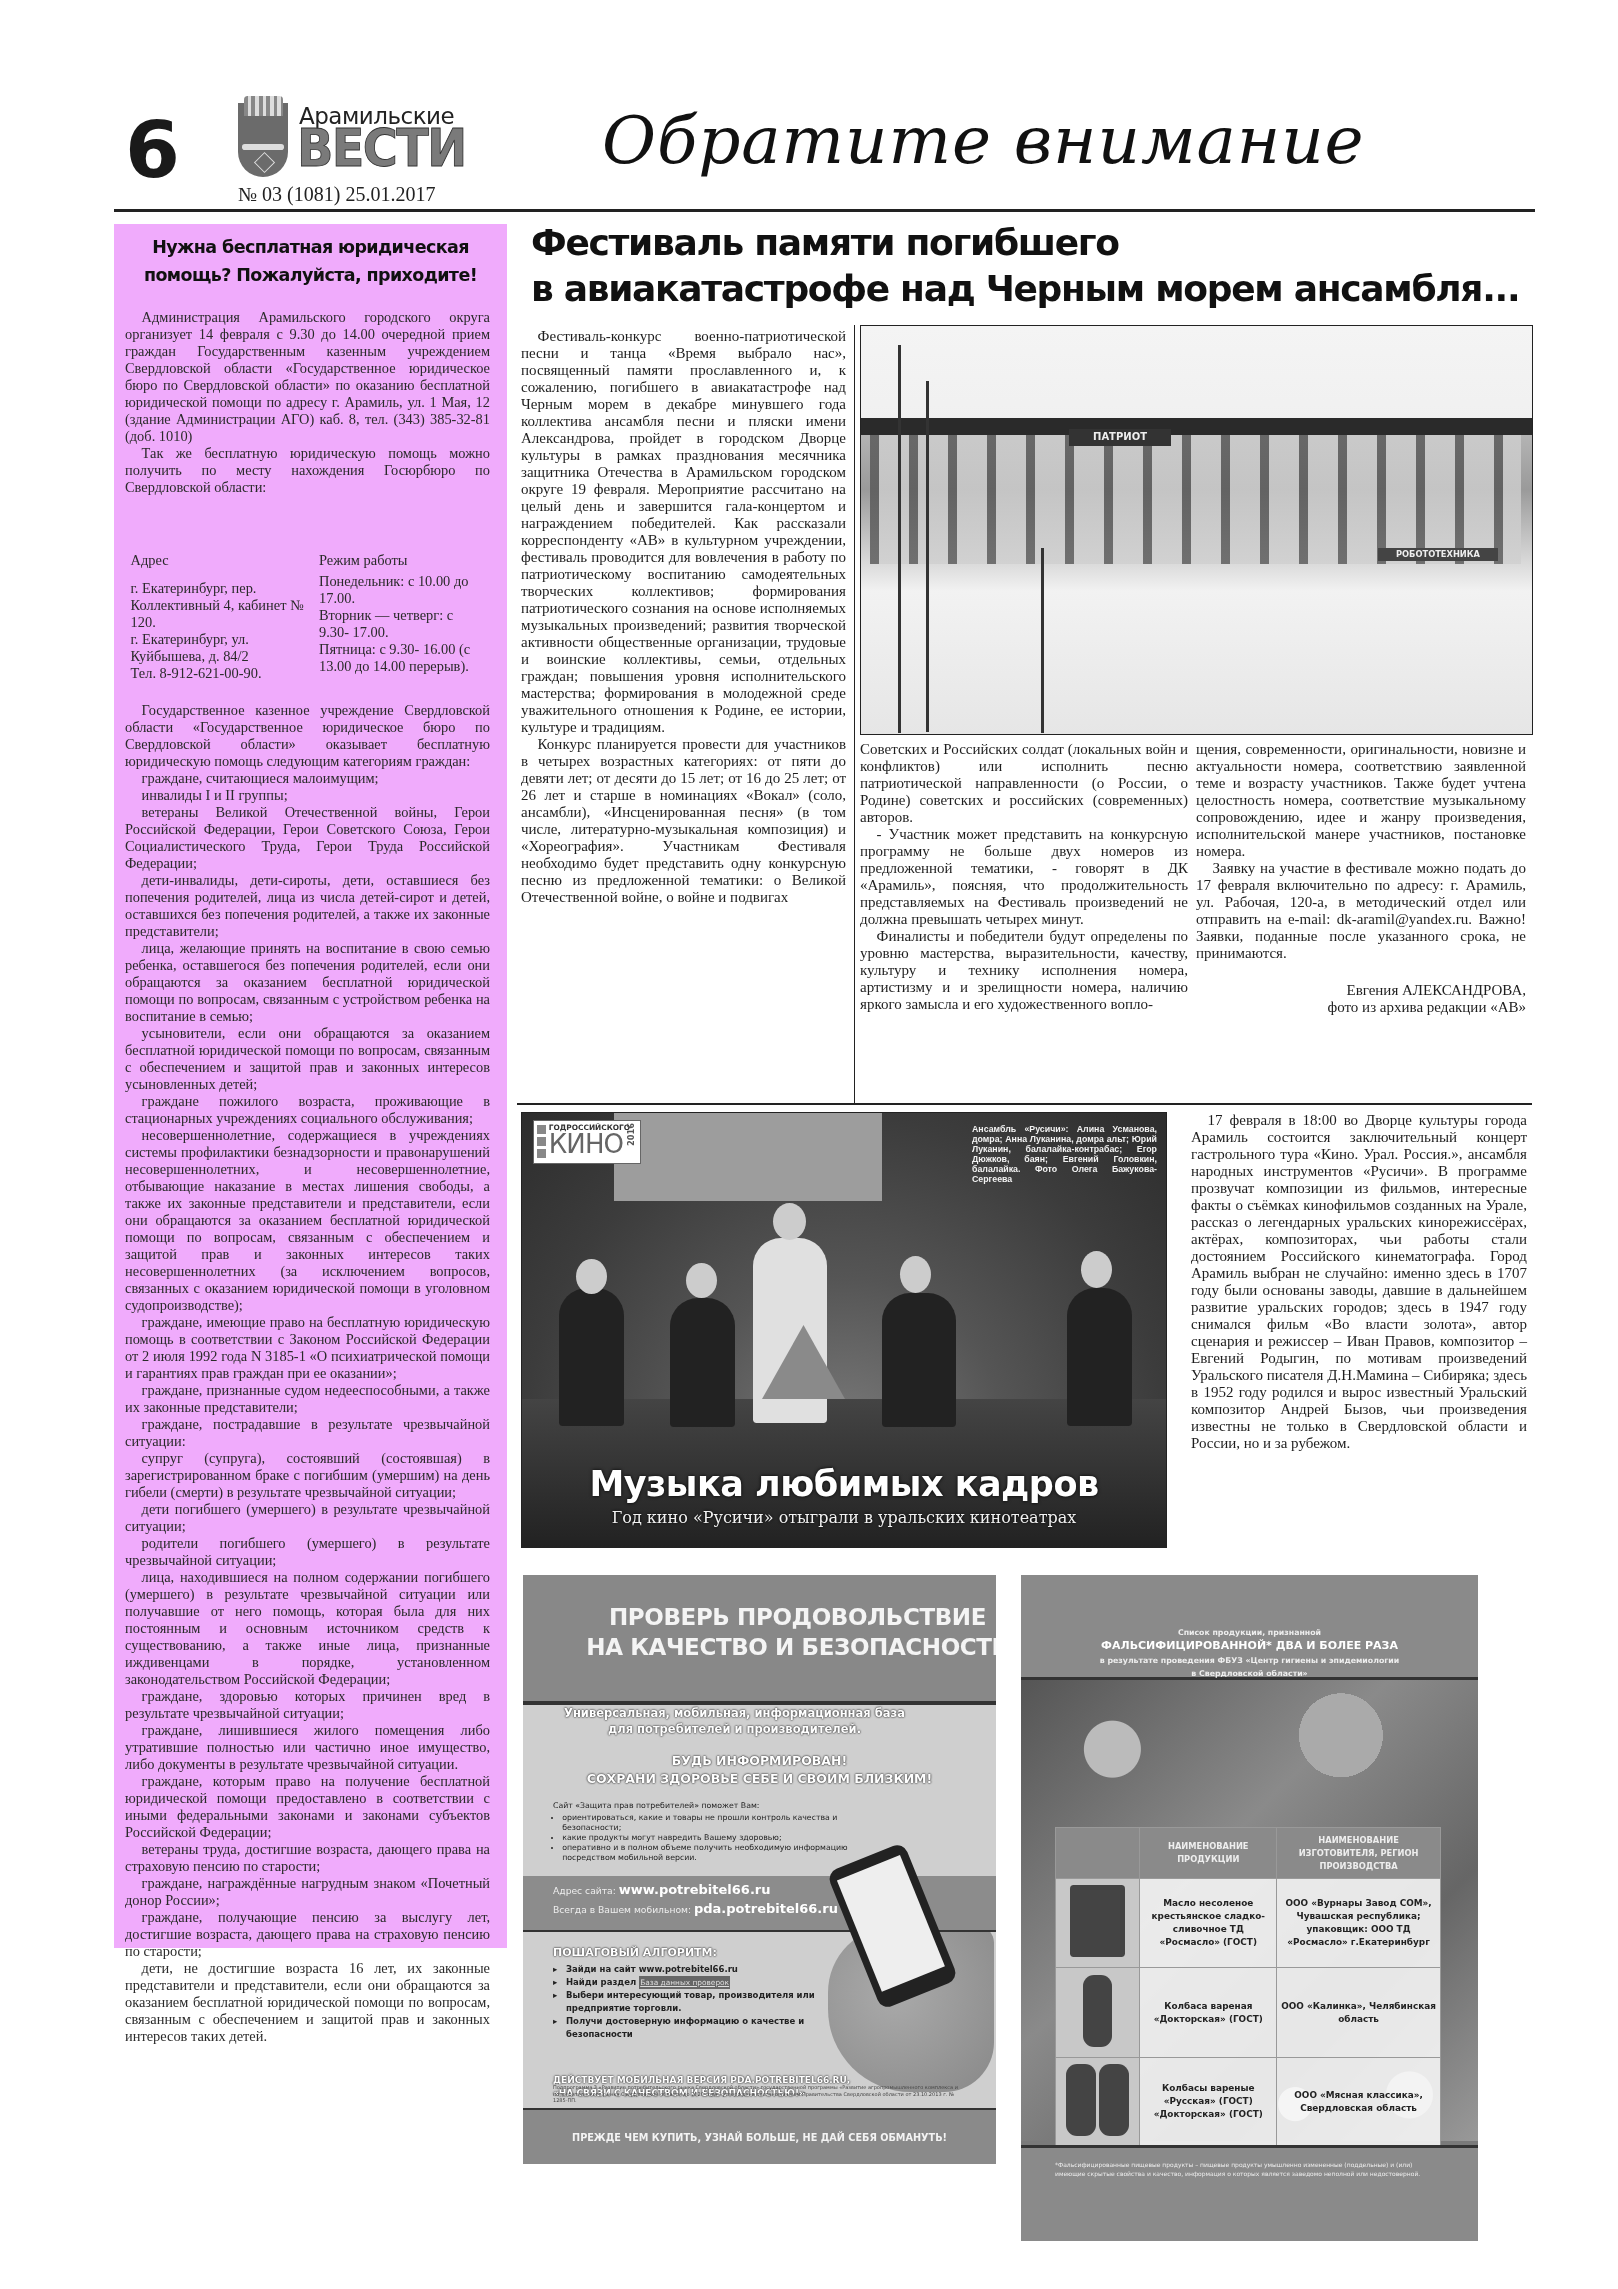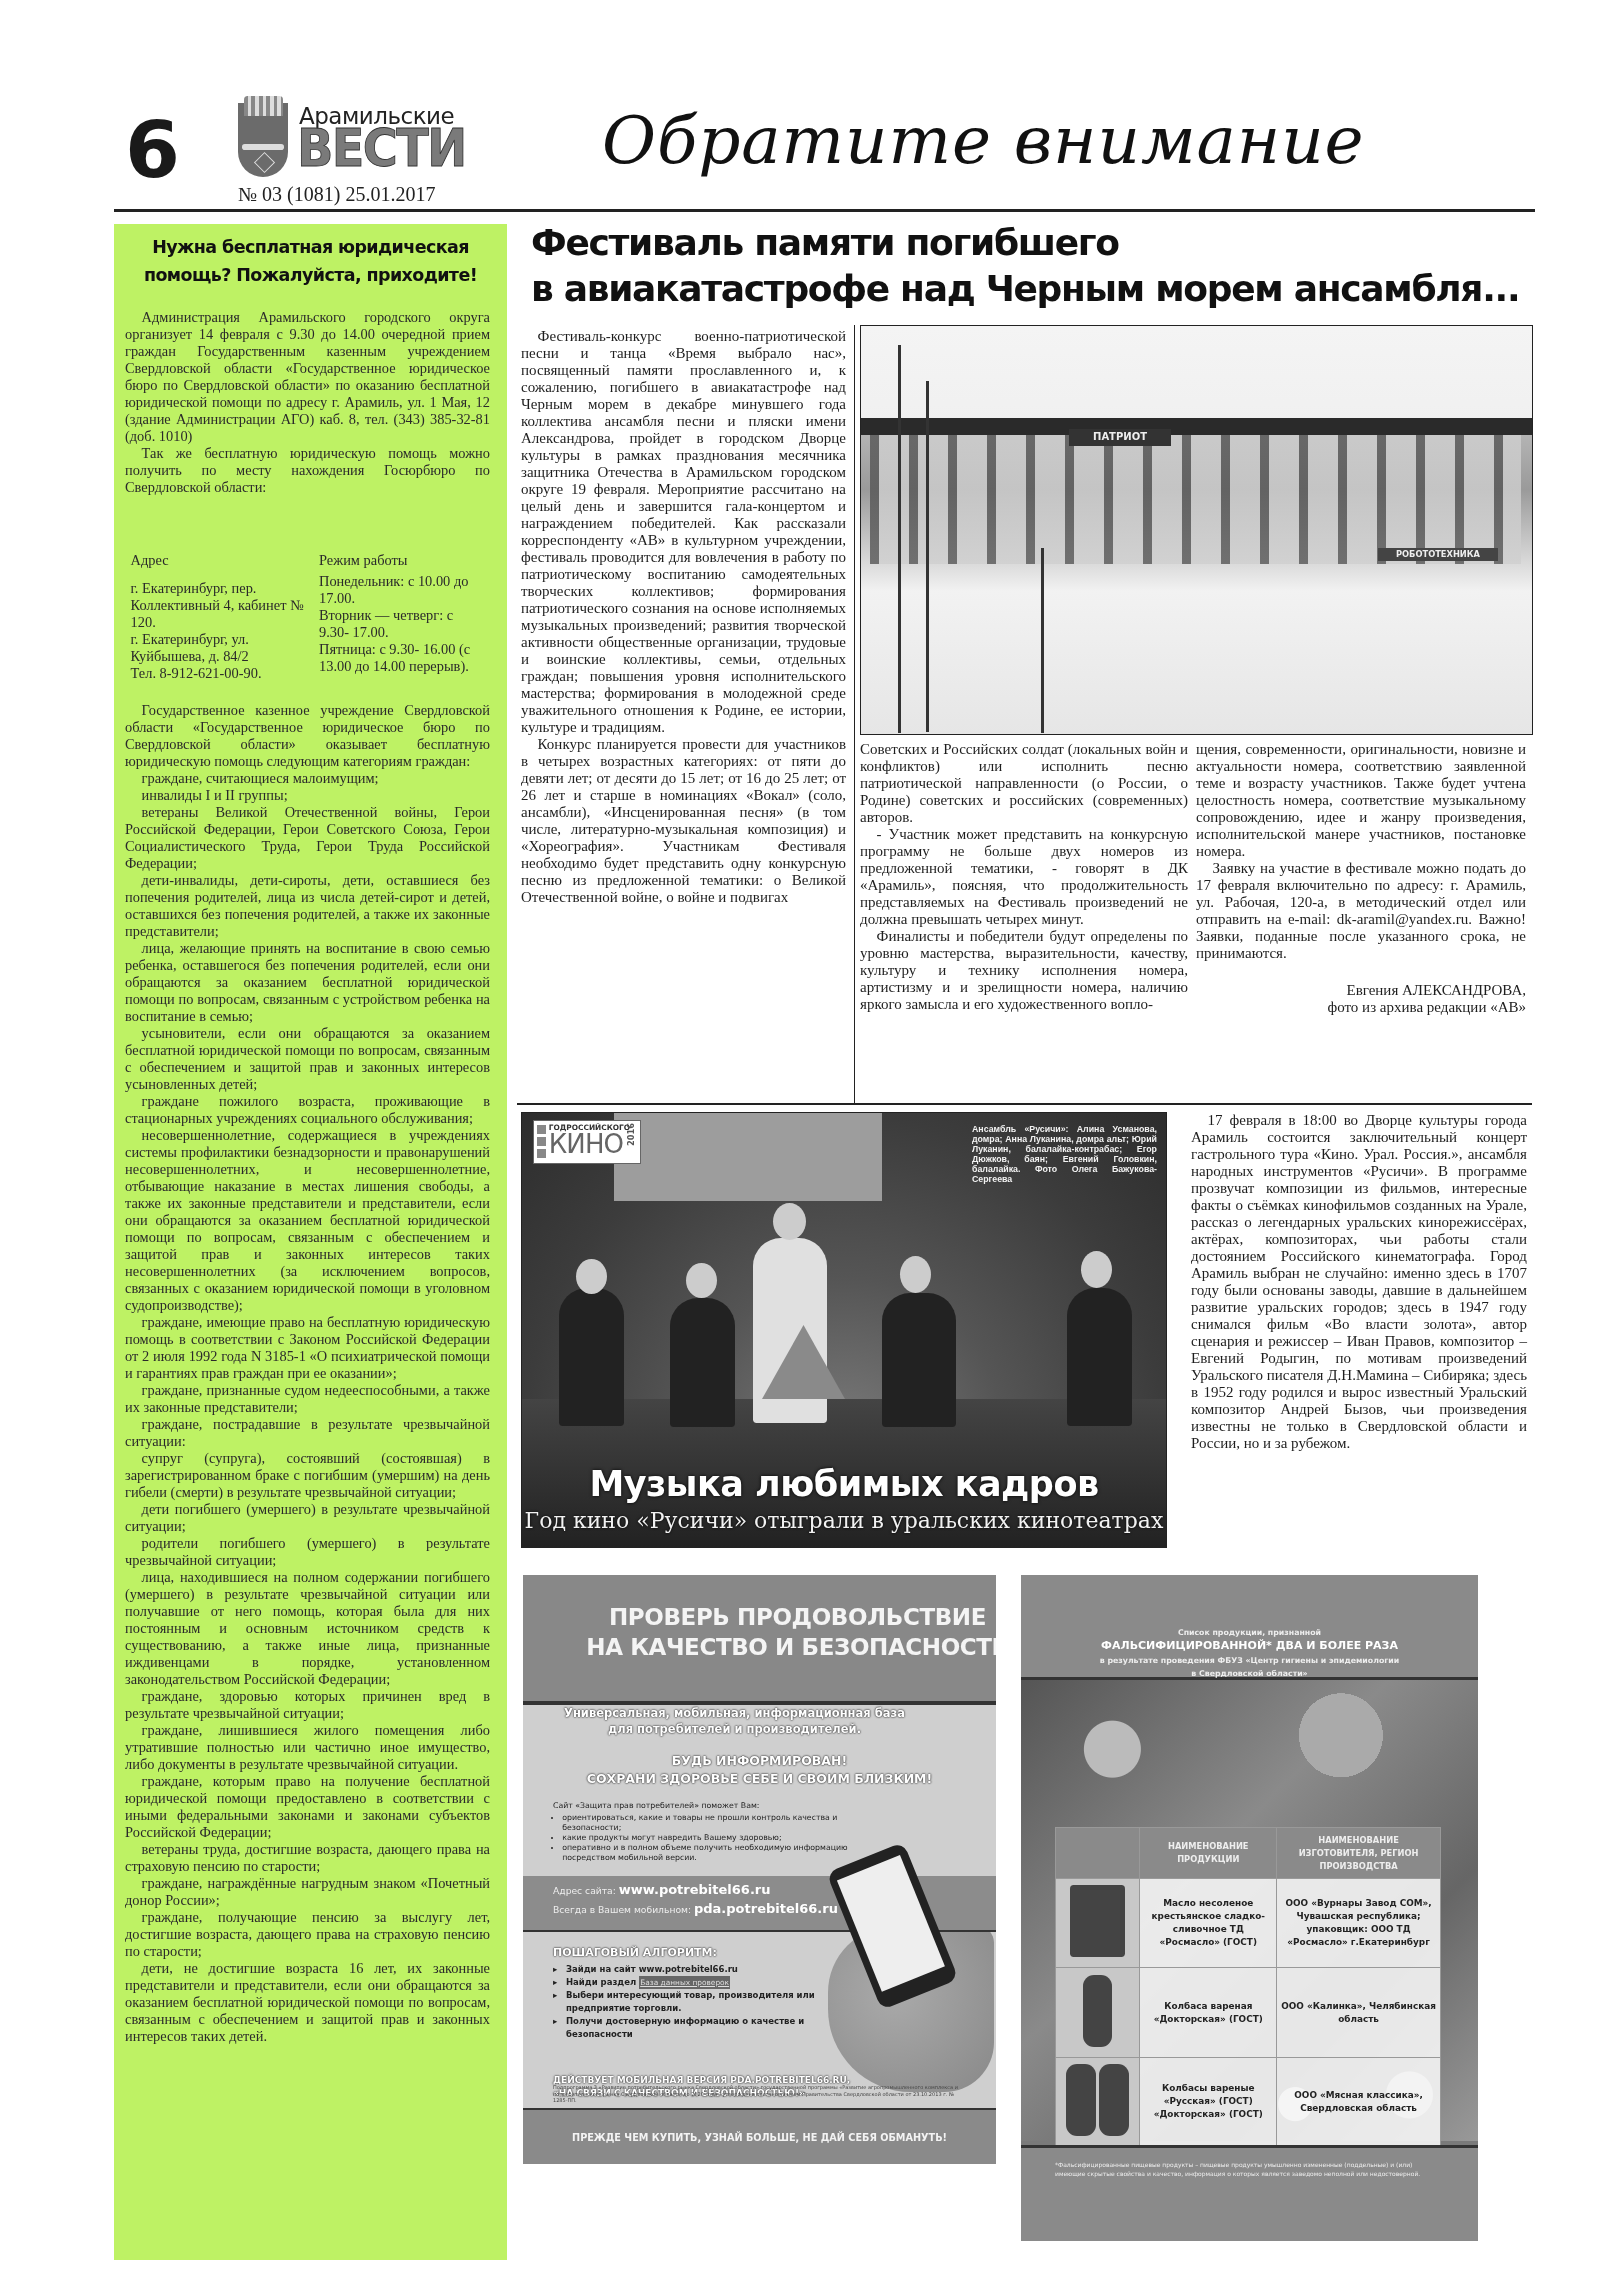--- a/index.html
+++ b/index.html
@@ -12,21 +12,21 @@
   .crest-crown { left:5.5px; top:-7.4px; width:39px; height:20px; background:repeating-linear-gradient(90deg,#888 0 3.7px,#ddd 3.7px 7.4px); border-radius:3.7px 3.7px 0 0; }
   .crest-wave { left:3.7px; top:41px; width:42px; height:5.5px; background:#ddd; border-radius:2.8px; }
   .crest-diamond { left:18.5px; top:52px; width:13px; height:13px; border:1.8px solid #ddd; transform:rotate(45deg); }
   .logo-top { left:61px; top:0; font-family:"DejaVu Sans", sans-serif; font-size:23px; color:#222; letter-spacing:-0.5px; }
   .logo-main { left:59px; top:18.5px; font-family:"DejaVu Sans", sans-serif; font-weight:bold; font-size:52px; line-height:1; color:#7a7a7a; letter-spacing:-1.8px; -webkit-text-stroke:0.9px #333; transform:scaleX(0.92); transform-origin:left; }
   .issue { left:238px; top:183px; font-family:"Liberation Serif", serif; font-size:20px; color:#222; }
   .section-title { left:602px; top:102px; font-family:"DejaVu Serif", serif; font-style:italic; font-size:66px; color:#111; letter-spacing:0.9px; }
   .mast-rule { left:114px; top:209px; width:1421px; height:2.8px; background:#222; }
 
   
-  .sidebar { left:114px; top:224px; width:393px; height:2036px; background:#bef264; }
+  .sidebar { left:114px; top:224px; width:393px; height:1724px; background:#f0abfc; }
   .sb-title { position:absolute; left:0; top:9.2px; width:393px; text-align:center; font-family:"DejaVu Sans", sans-serif; font-weight:bold; font-size:17.5px; line-height:28px; letter-spacing:-0.6px; color:#111; }
   .sb-text { position:absolute; left:11px; width:365px; font-size:14.4px; line-height:17px; text-align:justify; color:#2a2a2a; }
   .sb-text p { margin:0; text-indent:16.6px; }
   .addr-col { position:absolute; font-size:14.4px; line-height:17px; color:#2a2a2a; }
   .addr-col .hd { margin-bottom:11px; }
 
   
   .art-title { left:531px; top:220px; width:1006px; font-family:"DejaVu Sans", sans-serif; font-weight:bold; font-size:36px; line-height:46px; letter-spacing:-1.3px; color:#111; }
   .col-text { font-size:15px; line-height:17px; text-align:justify; color:#1e1e1e; }
   .col-text p { margin:0; text-indent:16.6px; }
@@ -46,21 +46,21 @@
   .kino-badge { left:11px; top:7.4px; width:106px; height:42px; background:#fff; border:0.9px solid #666; }
   .kino-top { left:14.8px; top:1.8px; font-family:"DejaVu Sans", sans-serif; font-size:7.4px; font-weight:bold; color:#333; }
   .kino-main { left:14.8px; top:9.2px; font-family:"DejaVu Sans", sans-serif; font-size:26px; color:#666; letter-spacing:-0.9px; line-height:1; }
   .kino-year { left:92px; top:1.8px; width:11px; font-family:"DejaVu Sans", sans-serif; font-size:8.3px; font-weight:bold; color:#555; writing-mode:vertical-rl; transform:rotate(180deg); }
   .kino-squares { left:2.8px; top:3.7px; width:9.2px; height:33px; background:repeating-linear-gradient(180deg,#888 0 9.2px,#fff 9.2px 12px); }
   .caption { left:450px; top:11px; width:185px; font-family:"Liberation Sans", sans-serif; font-size:8.8px; line-height:10px; color:#f2f2f2; font-weight:bold; text-align:justify; }
   .stage-floor { left:0; top:286px; width:644px; height:148px; background:linear-gradient(180deg,#444,#222); }
   .musician { background:#222; border-radius:28px 28px 3.7px 3.7px; }
   .musician-head { background:#ccc; border-radius:50%; }
   .headline-big { left:0; top:351px; width:644px; text-align:center; font-family:"DejaVu Sans", sans-serif; font-weight:bold; font-size:35px; color:#fff; letter-spacing:-0.5px; text-shadow:0 0 3.7px #000; }
-  .headline-sub { left:0; top:395px; width:644px; text-align:center; font-family:"DejaVu Serif", serif; font-size:22px; color:#f2f2f2; text-shadow:0 0 2.8px #000; }
+  .headline-sub { left:0; top:395px; width:644px; text-align:center; font-family:"DejaVu Serif", serif; font-size:16px; color:#f2f2f2; text-shadow:0 0 2.8px #000; }
 
   
   .ad-left { left:523px; top:1575px; width:473px; height:589px; background:#cfcfcf; overflow:hidden; }
   .ad-left .band { left:0; top:0; width:473px; height:126px; background:#888; }
   .ad-left .band-rule { left:0; top:126px; width:473px; height:3.7px; background:#333; }
   .ad-left .big { left:0; top:28px; width:473px; text-align:center; font-family:"DejaVu Sans", sans-serif; font-weight:bold; font-size:23px; line-height:29.5px; color:#f4f4f4; letter-spacing:-0.4px;padding-left:38px; }
   .ad-left .sub1 { left:0; top:131px; width:423px; text-align:center; font-family:"DejaVu Sans", sans-serif; font-weight:bold; font-size:11.5px; line-height:15.7px; color:#fff; text-shadow:0 0 1.8px #333,0 0 1.8px #333; }
   .ad-left .inform { left:0; top:177px; width:473px; text-align:center; font-family:"DejaVu Sans", sans-serif; font-weight:bold; font-size:12.5px; line-height:17.5px; color:#fff; text-shadow:0 0 1.8px #333,0 0 1.8px #333; }
   .ad-left .helps { left:30px; top:226px; width:314px; font-family:"DejaVu Sans", sans-serif; font-size:7.8px; line-height:10px; color:#222; }
   .ad-left .helps ul { margin:1.8px 0 0 0; padding-left:9.2px; }

